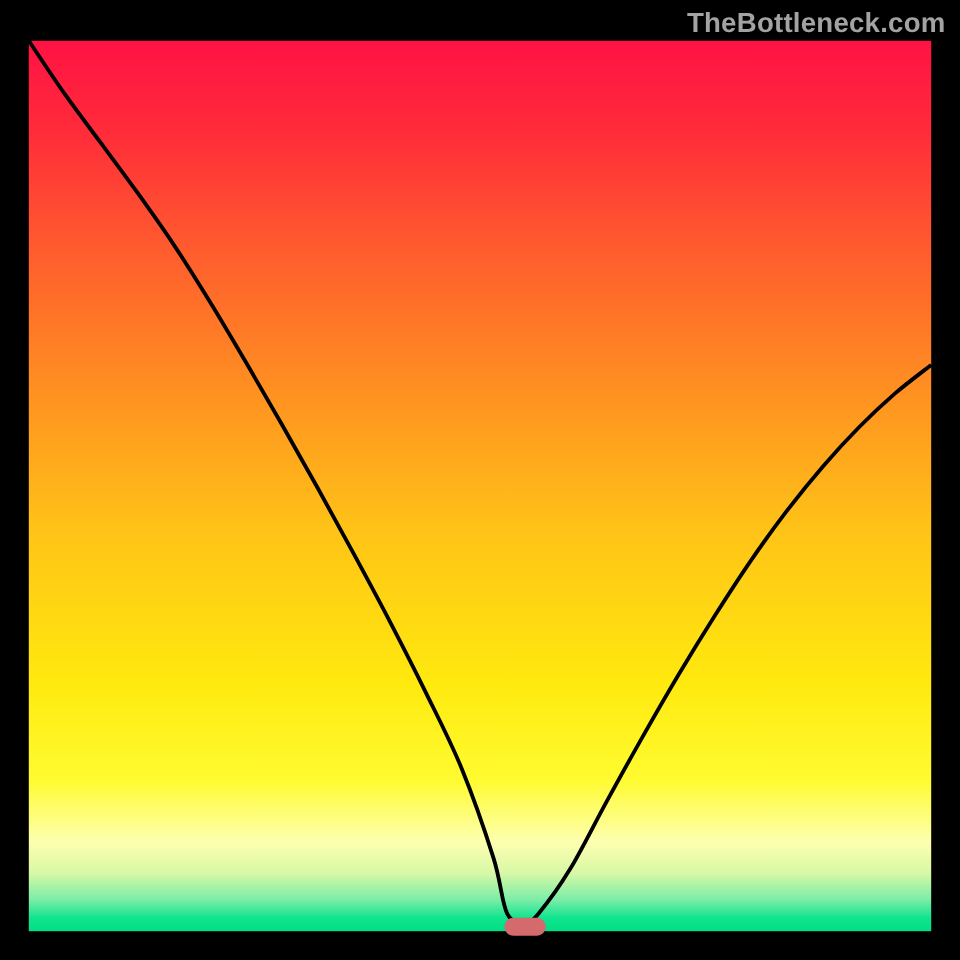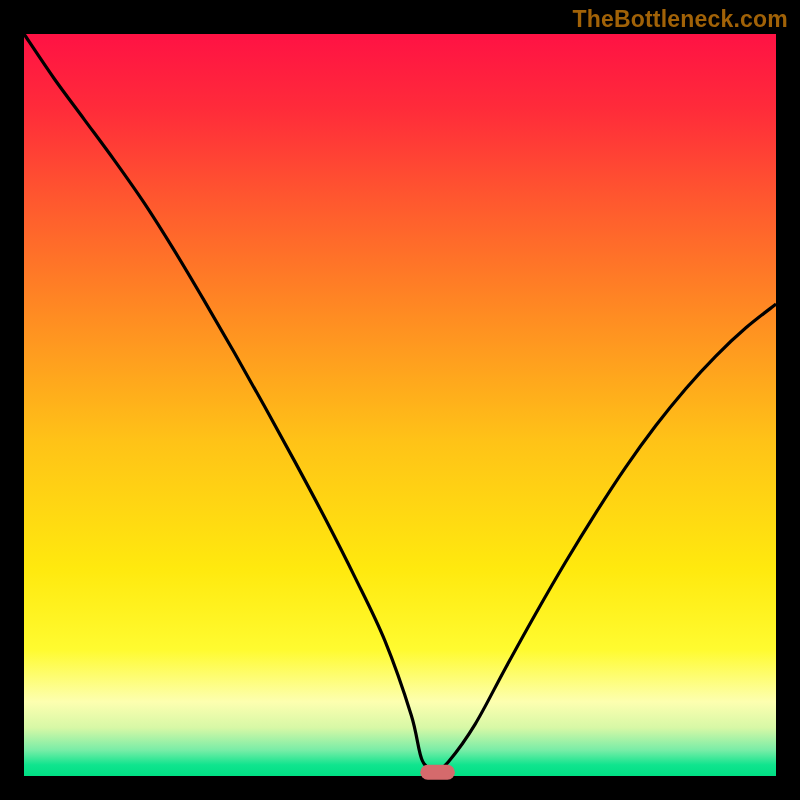--- a/index.html
+++ b/index.html
@@ -14,21 +14,21 @@
   .frame {
     position: relative;
     width: 800px;
     height: 800px;
     background: #000;
   }
   .attribution {
     position: absolute;
     top: 6px;
     right: 12px;
-    color: #a16207;
+    color: #a3a3a3;
     font-size: 23px;
     font-weight: bold;
     letter-spacing: 0.2px;
     z-index: 10;
   }
   svg {
     position: absolute;
     left: 0;
     top: 0;
   }

